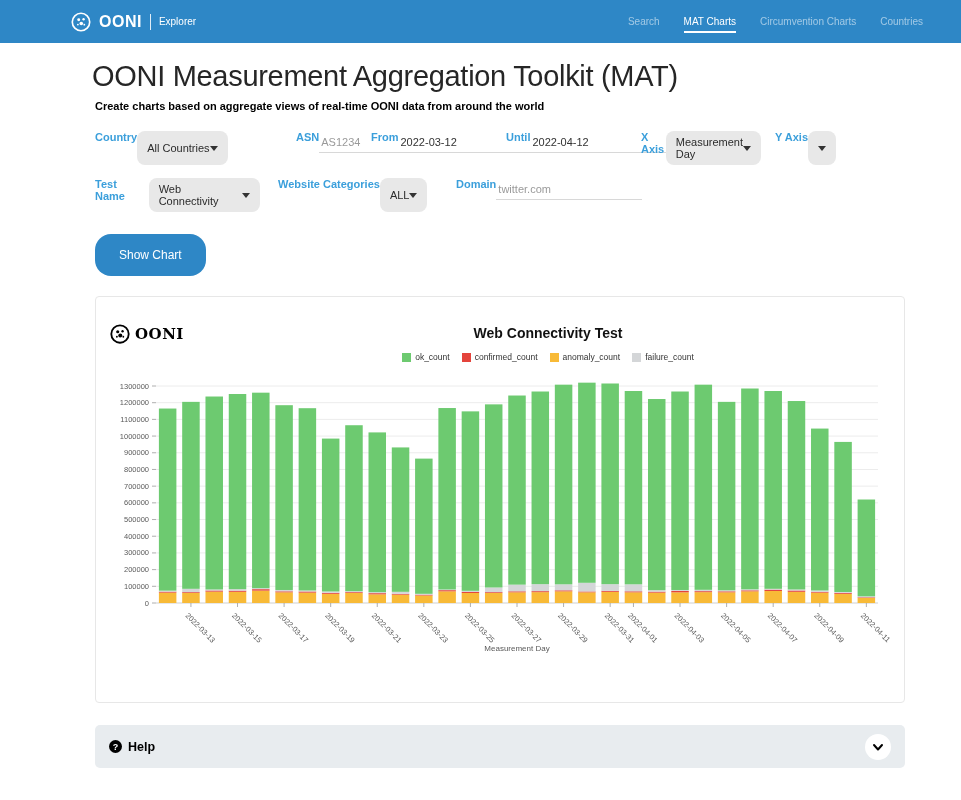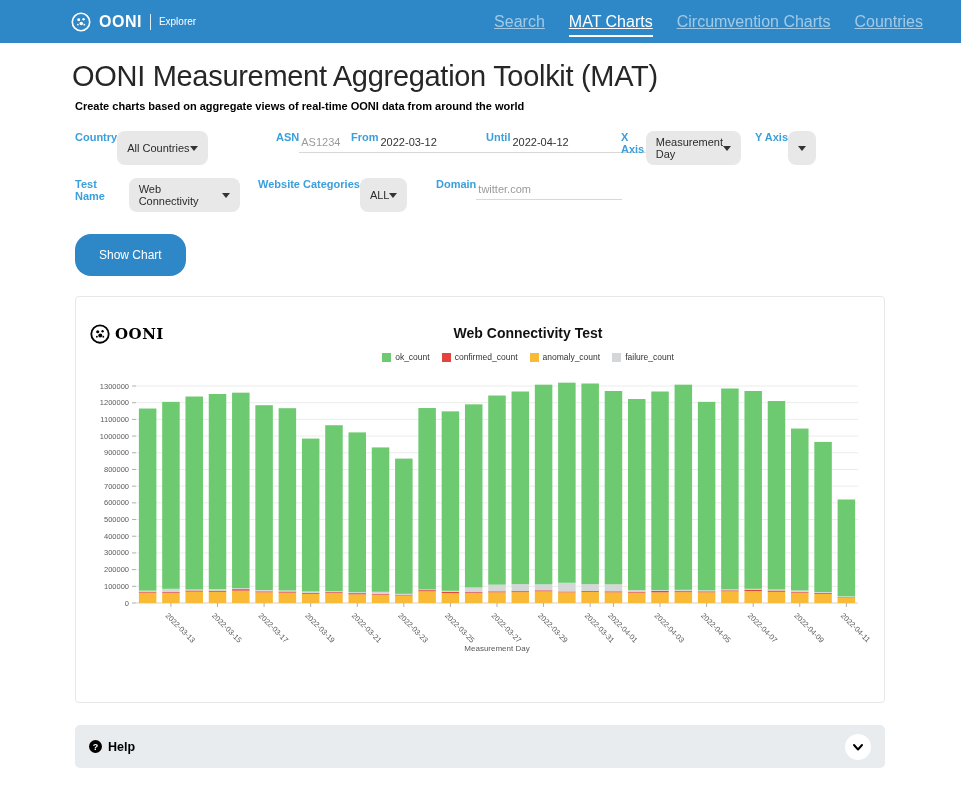--- a/index.html
+++ b/index.html
@@ -6,25 +6,25 @@
   html,body { width:961px; height:800px; background:#fff; font-family:"Liberation Sans", sans-serif; overflow:hidden; }
 
   
   .navbar { height:43px; background:#2E87C6; display:flex; align-items:center; justify-content:space-between; padding:0 38px 0 70px; }
   .brand { display:flex; align-items:center; color:#fff; }
   .brand-icon { width:22px; height:22px; margin-right:7px; }
   .brand-name { font-weight:bold; font-size:16px; letter-spacing:0.5px; }
   .brand-divider { width:1px; height:16px; background:rgba(255,255,255,.85); margin:0 8px; }
   .brand-suffix { font-weight:300; font-size:10px; }
   .nav-links { display:flex; align-items:center; gap:24px; }
-  .nav-link { color:rgba(255,255,255,.55); font-size:16px; cursor:pointer; padding:6px 0;text-decoration:underline; }
+  .nav-link { color:rgba(255,255,255,.55); font-size:10px; cursor:pointer; padding:6px 0; }
   .nav-link.active { color:#fff; border-bottom:2px solid #fff; padding-bottom:4px; }
 
   
-  .container { width:810px; margin-left:75px; }
+  .container { width:810px; margin-left:95px; }
   h1.page-title { margin-top:17px; font-size:29px; font-weight:300; color:#262626; letter-spacing:-0.3px; margin-left:-3px; }
   .subtitle { margin-top:7px; font-size:11px; font-weight:bold; color:#000; }
 
   
   .form-row { display:flex; gap:14px; margin-top:19px; }
   .form-row.second { margin-top:13px; gap:13px; }
   .field { display:flex; flex-direction:row; }
   .field-label { color:#3B9FDB; font-size:11px; font-weight:bold; margin-bottom:8px; }
   .select { background:#E8E8E8; border-radius:8px; height:23px; display:flex; align-items:center; justify-content:space-between; padding:17px 10px; font-size:11px; color:#2b2b2b; cursor:pointer; }
   .caret { width:0; height:0; border-left:4px solid transparent; border-right:4px solid transparent; border-top:5px solid #333; }

